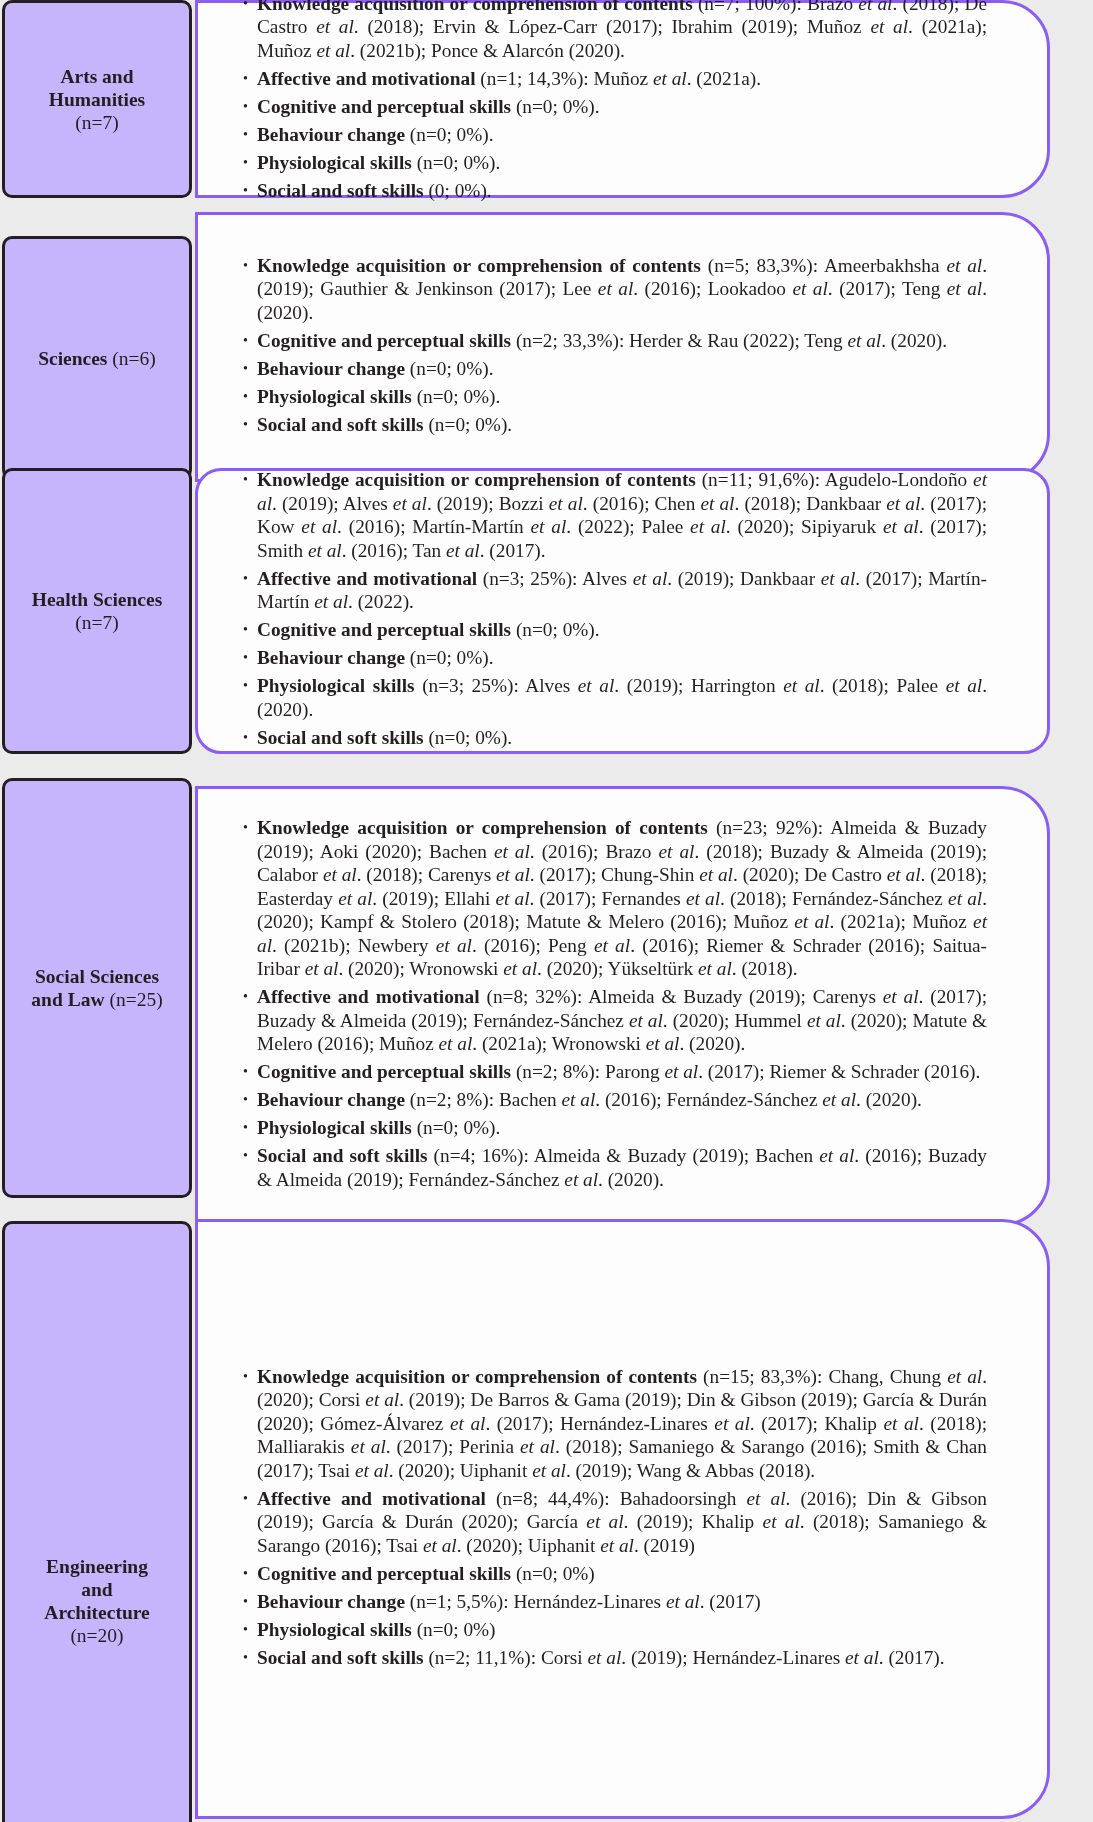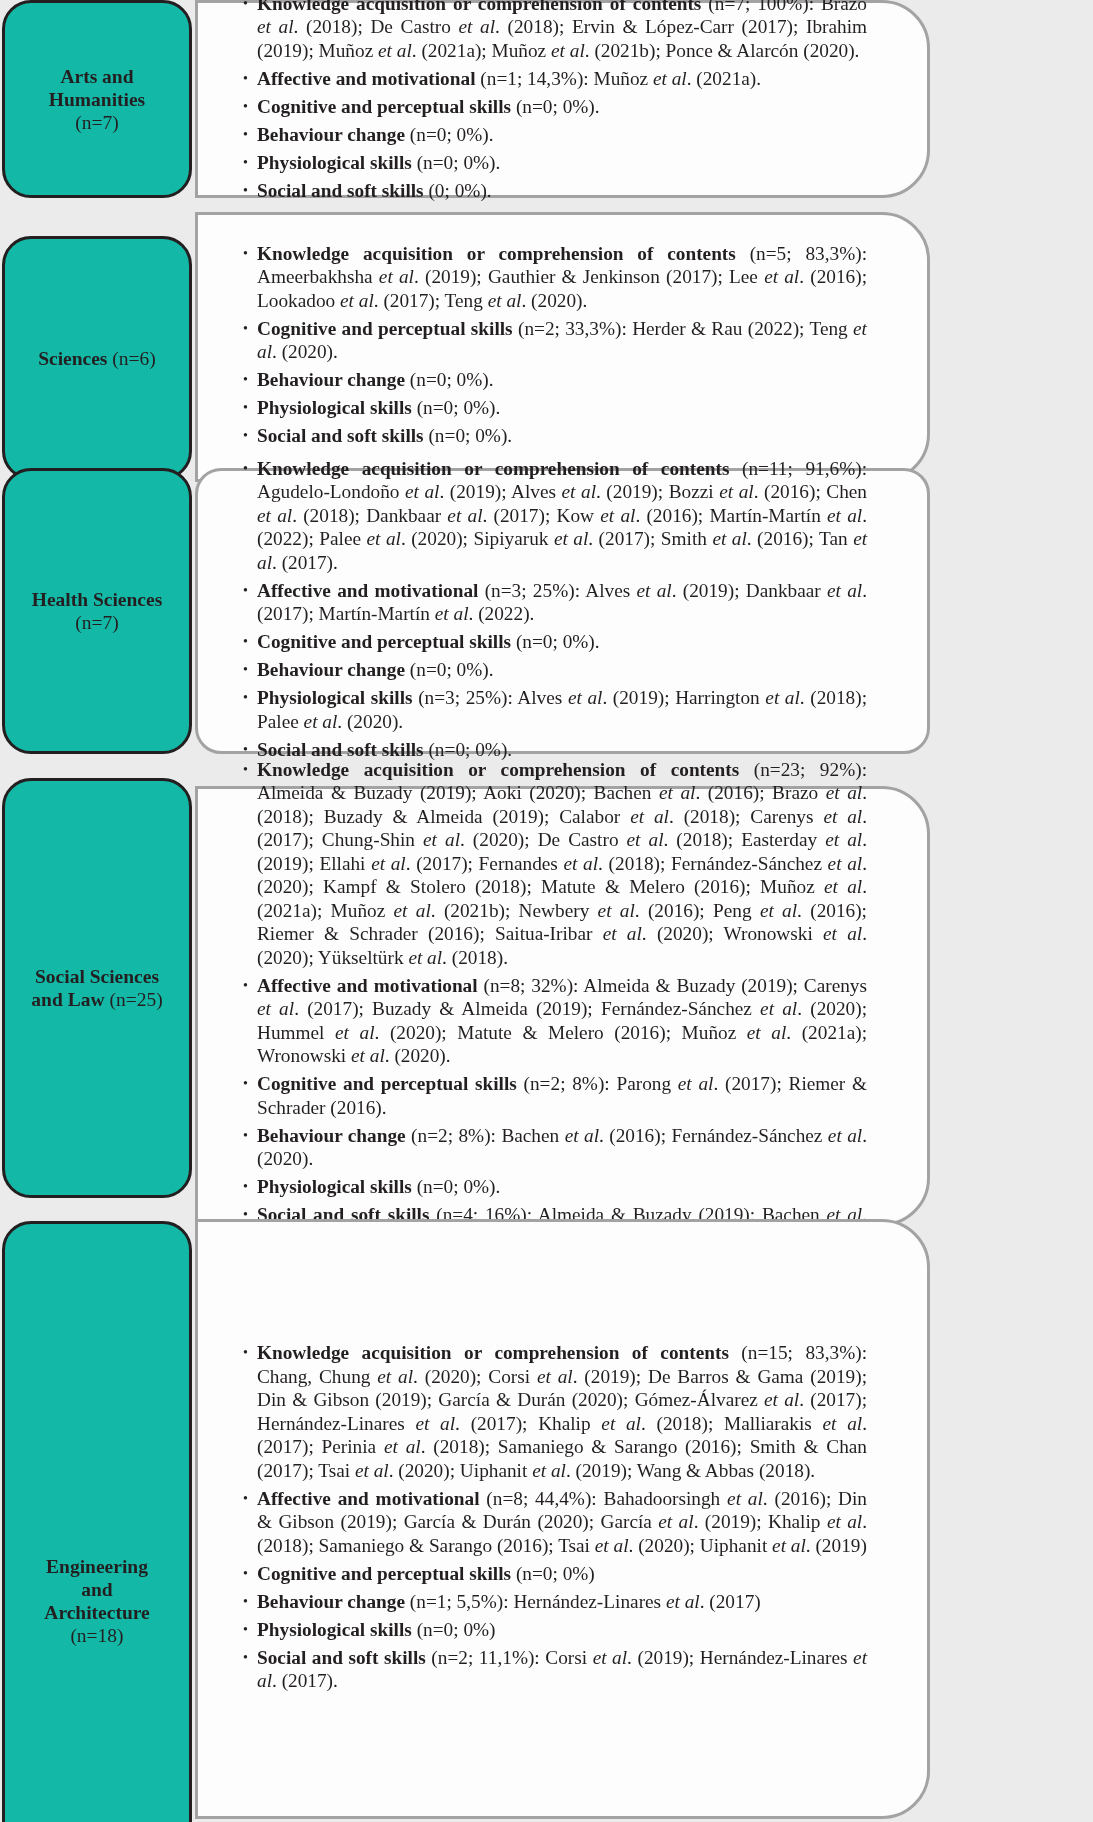--- a/index.html
+++ b/index.html
@@ -7,33 +7,33 @@
     width: 1093px; height: 1822px;
     background: #ebebeb;
     font-family: "Liberation Serif", "DejaVu Serif", serif;
     color: #231f20;
     position: relative;
     overflow: hidden;
   }
   .row { position: absolute; left: 0; width: 1093px; }
   .label-box {
     position: absolute; left: 2px; width: 190px;
-    background: #14b8a6;
+    background: #c4b5fd;
     border: 3px solid #231f20;
-    border-radius: 29px;
+    border-radius: 10px;
     box-sizing: border-box;
     display: flex; align-items: center; justify-content: center;
     text-align: center;
     font-size: 19.5px; line-height: 23px;
   }
   .label-box .lname { font-weight: bold; }
   .content-box {
-    position: absolute; left: 195px; width: 735px;
+    position: absolute; left: 195px; width: 855px;
     background: #fdfdfd;
-    border: 3px solid #a3a3a3;
+    border: 3px solid #8b5cf6;
     border-radius: 0 48px 48px 0;
     box-sizing: border-box;
     padding: 0 60px 0 45px;
     display: flex; flex-direction: column; justify-content: center;
   }
   ul.cats { list-style: none; margin: 0; padding: 0; }
   ul.cats li {
     position: relative;
     padding-left: 14px;
     font-size: 19.3px; line-height: 23.5px;
@@ -106,21 +106,21 @@
           <li><span class="cat-name">Affective and motivational</span><span> (n=8; 32%): </span><span><span>Almeida &amp; Buzady (2019); Carenys </span><span class="it">et al</span><span>. (2017); Buzady &amp; Almeida (2019); Fernández-Sánchez </span><span class="it">et al</span><span>. (2020); Hummel </span><span class="it">et al</span><span>. (2020); Matute &amp; Melero (2016); Muñoz </span><span class="it">et al</span><span>. (2021a); Wronowski </span><span class="it">et al</span><span>. (2020).</span></span></li>
           <li><span class="cat-name">Cognitive and perceptual skills</span><span> (n=2; 8%): </span><span><span>Parong </span><span class="it">et al</span><span>. (2017); Riemer &amp; Schrader (2016).</span></span></li>
           <li><span class="cat-name">Behaviour change</span><span> (n=2; 8%): </span><span><span>Bachen </span><span class="it">et al</span><span>. (2016); Fernández-Sánchez </span><span class="it">et al</span><span>. (2020).</span></span></li>
           <li><span class="cat-name">Physiological skills</span><span> (n=0; 0%).</span><span></span></li>
           <li><span class="cat-name">Social and soft skills</span><span> (n=4; 16%): </span><span><span>Almeida &amp; Buzady (2019); Bachen </span><span class="it">et al</span><span>. (2016); Buzady &amp; Almeida (2019); Fernández-Sánchez </span><span class="it">et al</span><span>. (2020).</span></span></li>
         </ul>
       </div>
     </div>
     <div class="row" style="top: 1219px; height: 600px;">
       <div class="label-box" style="top: 2px; height: 760px;">
-        <div style="width: 120px;"><span class="lname">Engineering and Architecture</span><br><span>(n=18)</span></div>
+        <div style="width: 120px;"><span class="lname">Engineering and Architecture</span><br><span>(n=20)</span></div>
       </div>
       <div class="content-box" style="top: 0px; height: 600px;">
         <ul class="cats">
           <li><span class="cat-name">Knowledge acquisition or comprehension of contents</span><span> (n=15; 83,3%): </span><span><span>Chang, Chung </span><span class="it">et al</span><span>. (2020); Corsi </span><span class="it">et al</span><span>. (2019); De Barros &amp; Gama (2019); Din &amp; Gibson (2019); García &amp; Durán (2020); Gómez-Álvarez </span><span class="it">et al</span><span>. (2017); Hernández-Linares </span><span class="it">et al</span><span>. (2017); Khalip </span><span class="it">et al</span><span>. (2018); Malliarakis </span><span class="it">et al</span><span>. (2017); Perinia </span><span class="it">et al</span><span>. (2018); Samaniego &amp; Sarango (2016); Smith &amp; Chan (2017); Tsai </span><span class="it">et al</span><span>. (2020); Uiphanit </span><span class="it">et al</span><span>. (2019); Wang &amp; Abbas (2018).</span></span></li>
           <li><span class="cat-name">Affective and motivational</span><span> (n=8; 44,4%): </span><span><span>Bahadoorsingh </span><span class="it">et al</span><span>. (2016); Din &amp; Gibson (2019); García &amp; Durán (2020); García </span><span class="it">et al</span><span>. (2019); Khalip </span><span class="it">et al</span><span>. (2018); Samaniego &amp; Sarango (2016); Tsai </span><span class="it">et al</span><span>. (2020); Uiphanit </span><span class="it">et al</span><span>. (2019)</span></span></li>
           <li><span class="cat-name">Cognitive and perceptual skills</span><span> (n=0; 0%)</span><span></span></li>
           <li><span class="cat-name">Behaviour change</span><span> (n=1; 5,5%): </span><span><span>Hernández-Linares </span><span class="it">et al</span><span>. (2017)</span></span></li>
           <li><span class="cat-name">Physiological skills</span><span> (n=0; 0%)</span><span></span></li>
           <li><span class="cat-name">Social and soft skills</span><span> (n=2; 11,1%): </span><span><span>Corsi </span><span class="it">et al</span><span>. (2019); Hernández-Linares </span><span class="it">et al</span><span>. (2017).</span></span></li>
         </ul>

